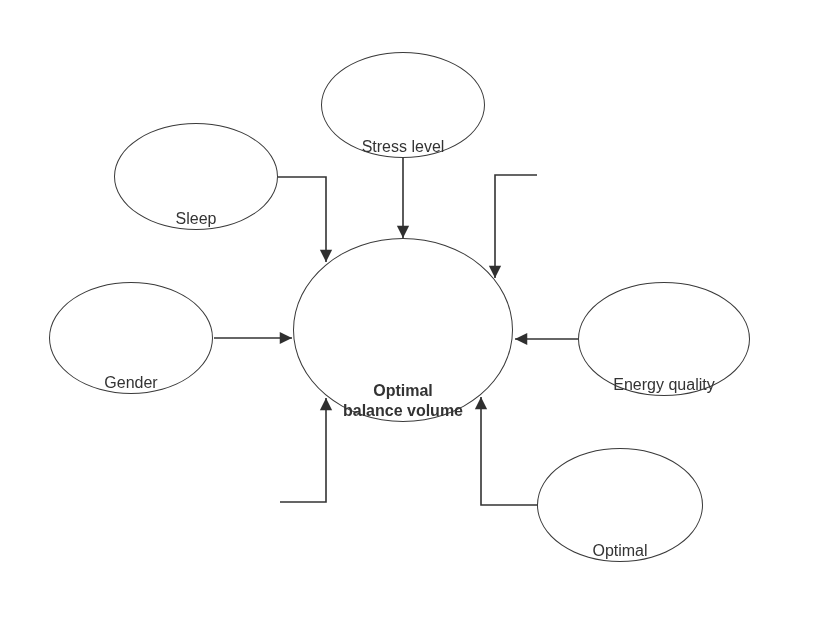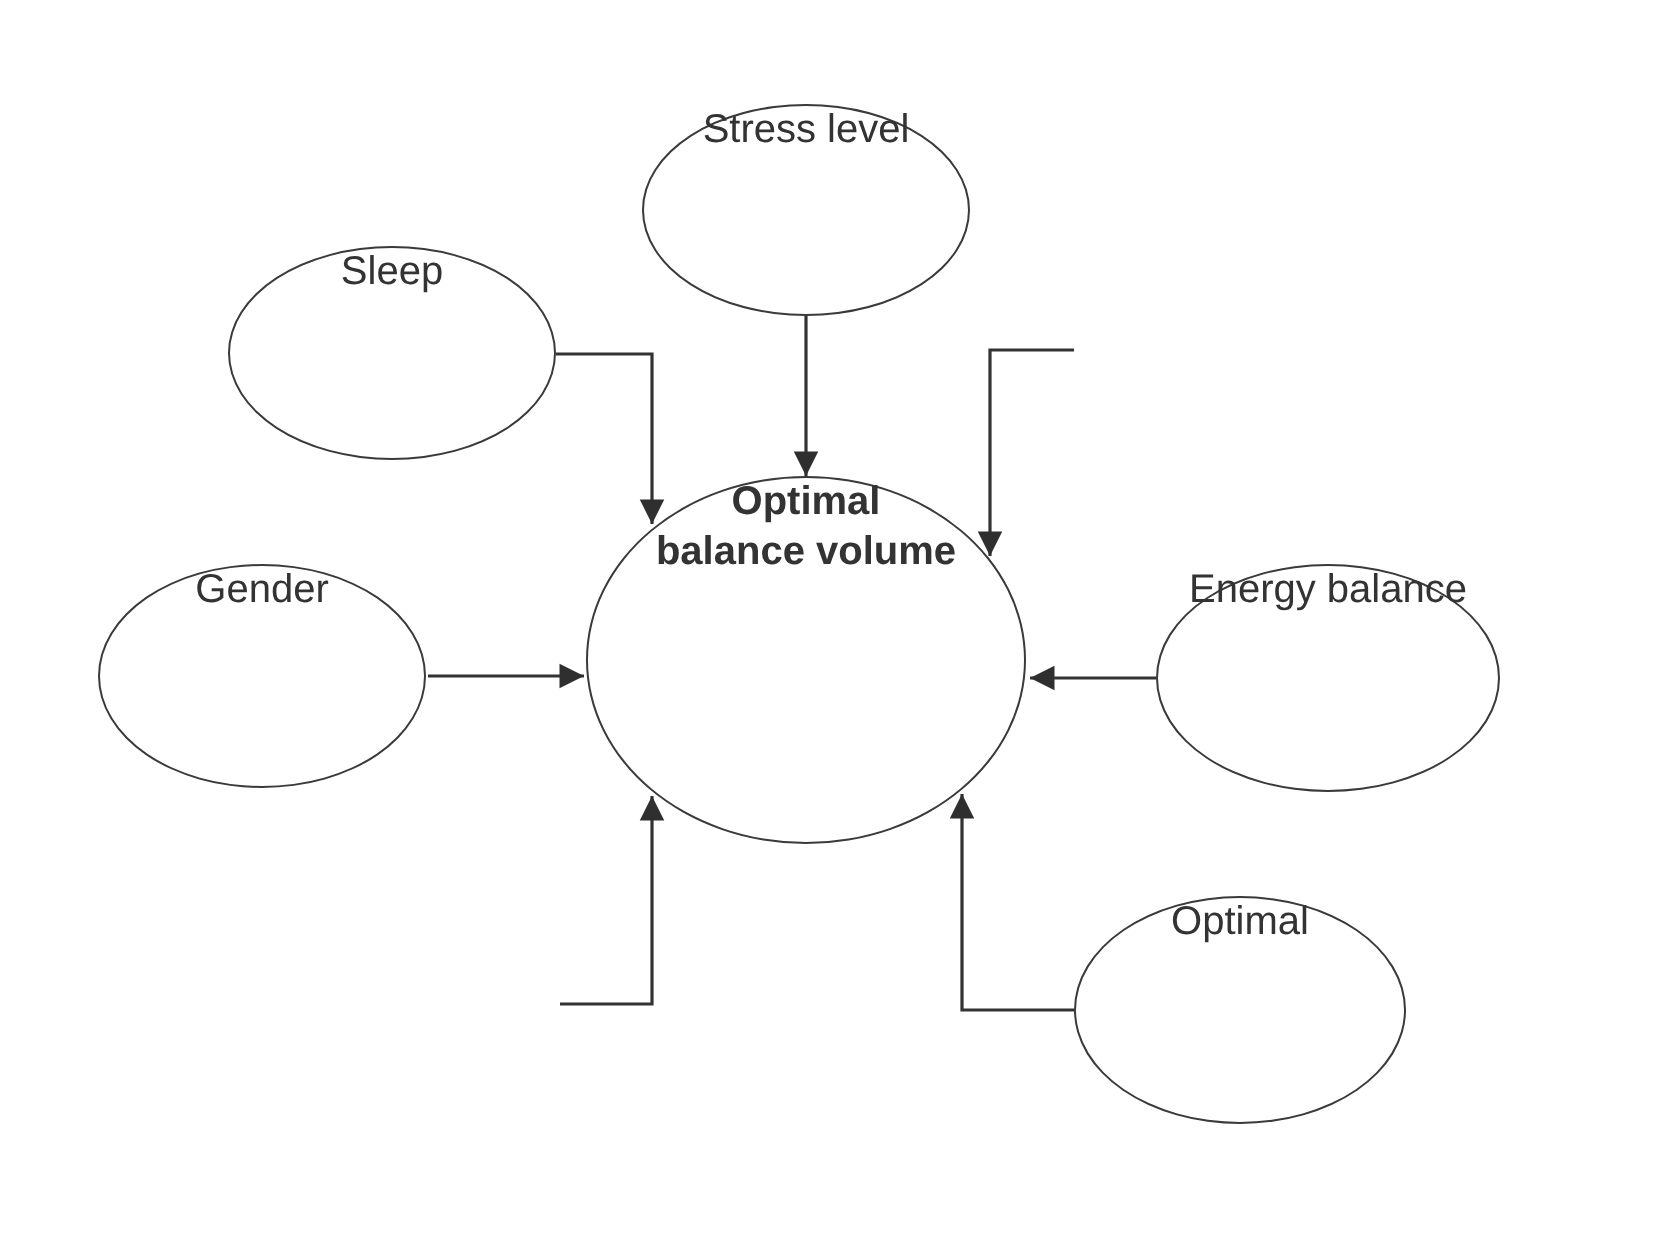--- a/index.html
+++ b/index.html
@@ -27,24 +27,24 @@
     stroke: #333333;
     stroke-width: 1.6;
   }
   .node {
     position: absolute;
     box-sizing: border-box;
     border: 1.6px solid #3a3a3a;
     border-radius: 50%;
     background: #ffffff;
     display: flex;
-    align-items: flex-start;
+    align-items: flex-end;
     justify-content: center;
     text-align: center;
-    font-size: 20px;
+    font-size: 16px;
     line-height: 1.25;
     color: #333333;
     white-space: pre-line;
   }
   .n-stress   { left: 321px; top:  52px; width: 164px; height: 106px; }
   .n-sleep    { left: 114px; top: 123px; width: 164px; height: 107px; }
   .n-training { left: 537px; top: 120px; width: 166px; height: 110px; }
   .n-gender   { left:  49px; top: 282px; width: 164px; height: 112px; }
   .n-energy   { left: 578px; top: 282px; width: 172px; height: 114px; }
   .n-diet     { left: 112px; top: 447px; width: 168px; height: 110px; }
@@ -78,21 +78,21 @@
   <div class="node n-sleep">
     <span>Sleep</span>
   </div>
 
 
   <div class="node n-gender">
     <span>Gender</span>
   </div>
 
   <div class="node n-energy">
-    <span>Energy balance</span>
+    <span>Energy quality</span>
   </div>
 
 
   <div class="node n-genetics">
     <span>Optimal</span>
   </div>
 
   <div class="node n-center">
     <span>Optimal
 balance volume</span>

